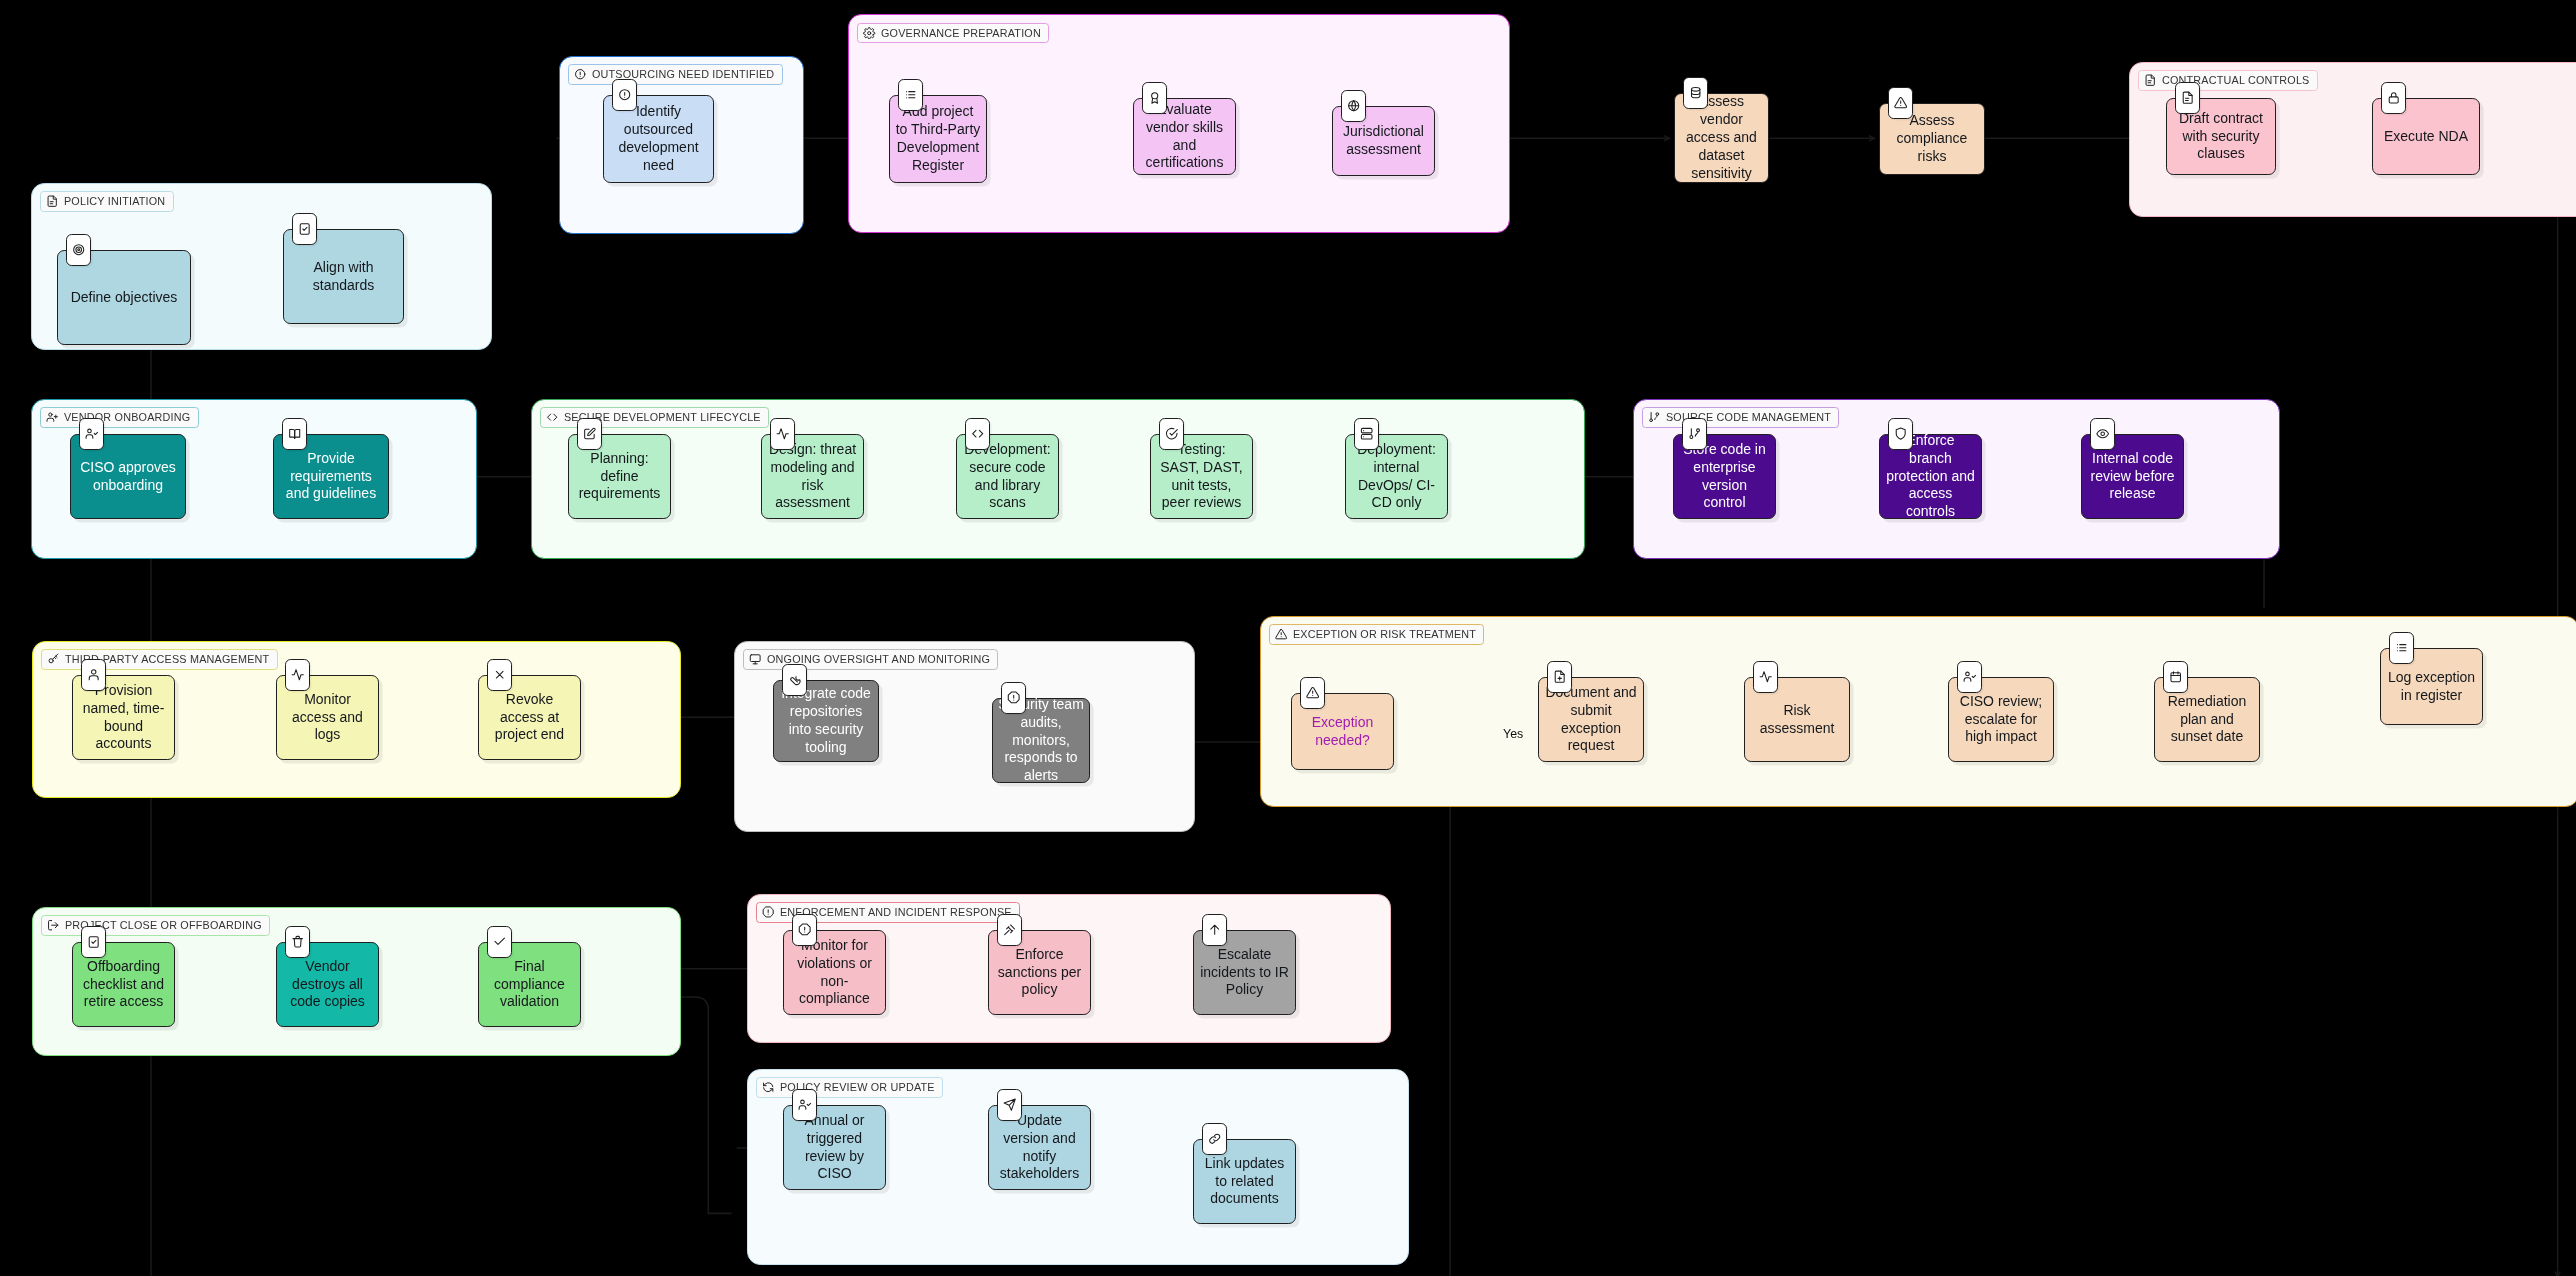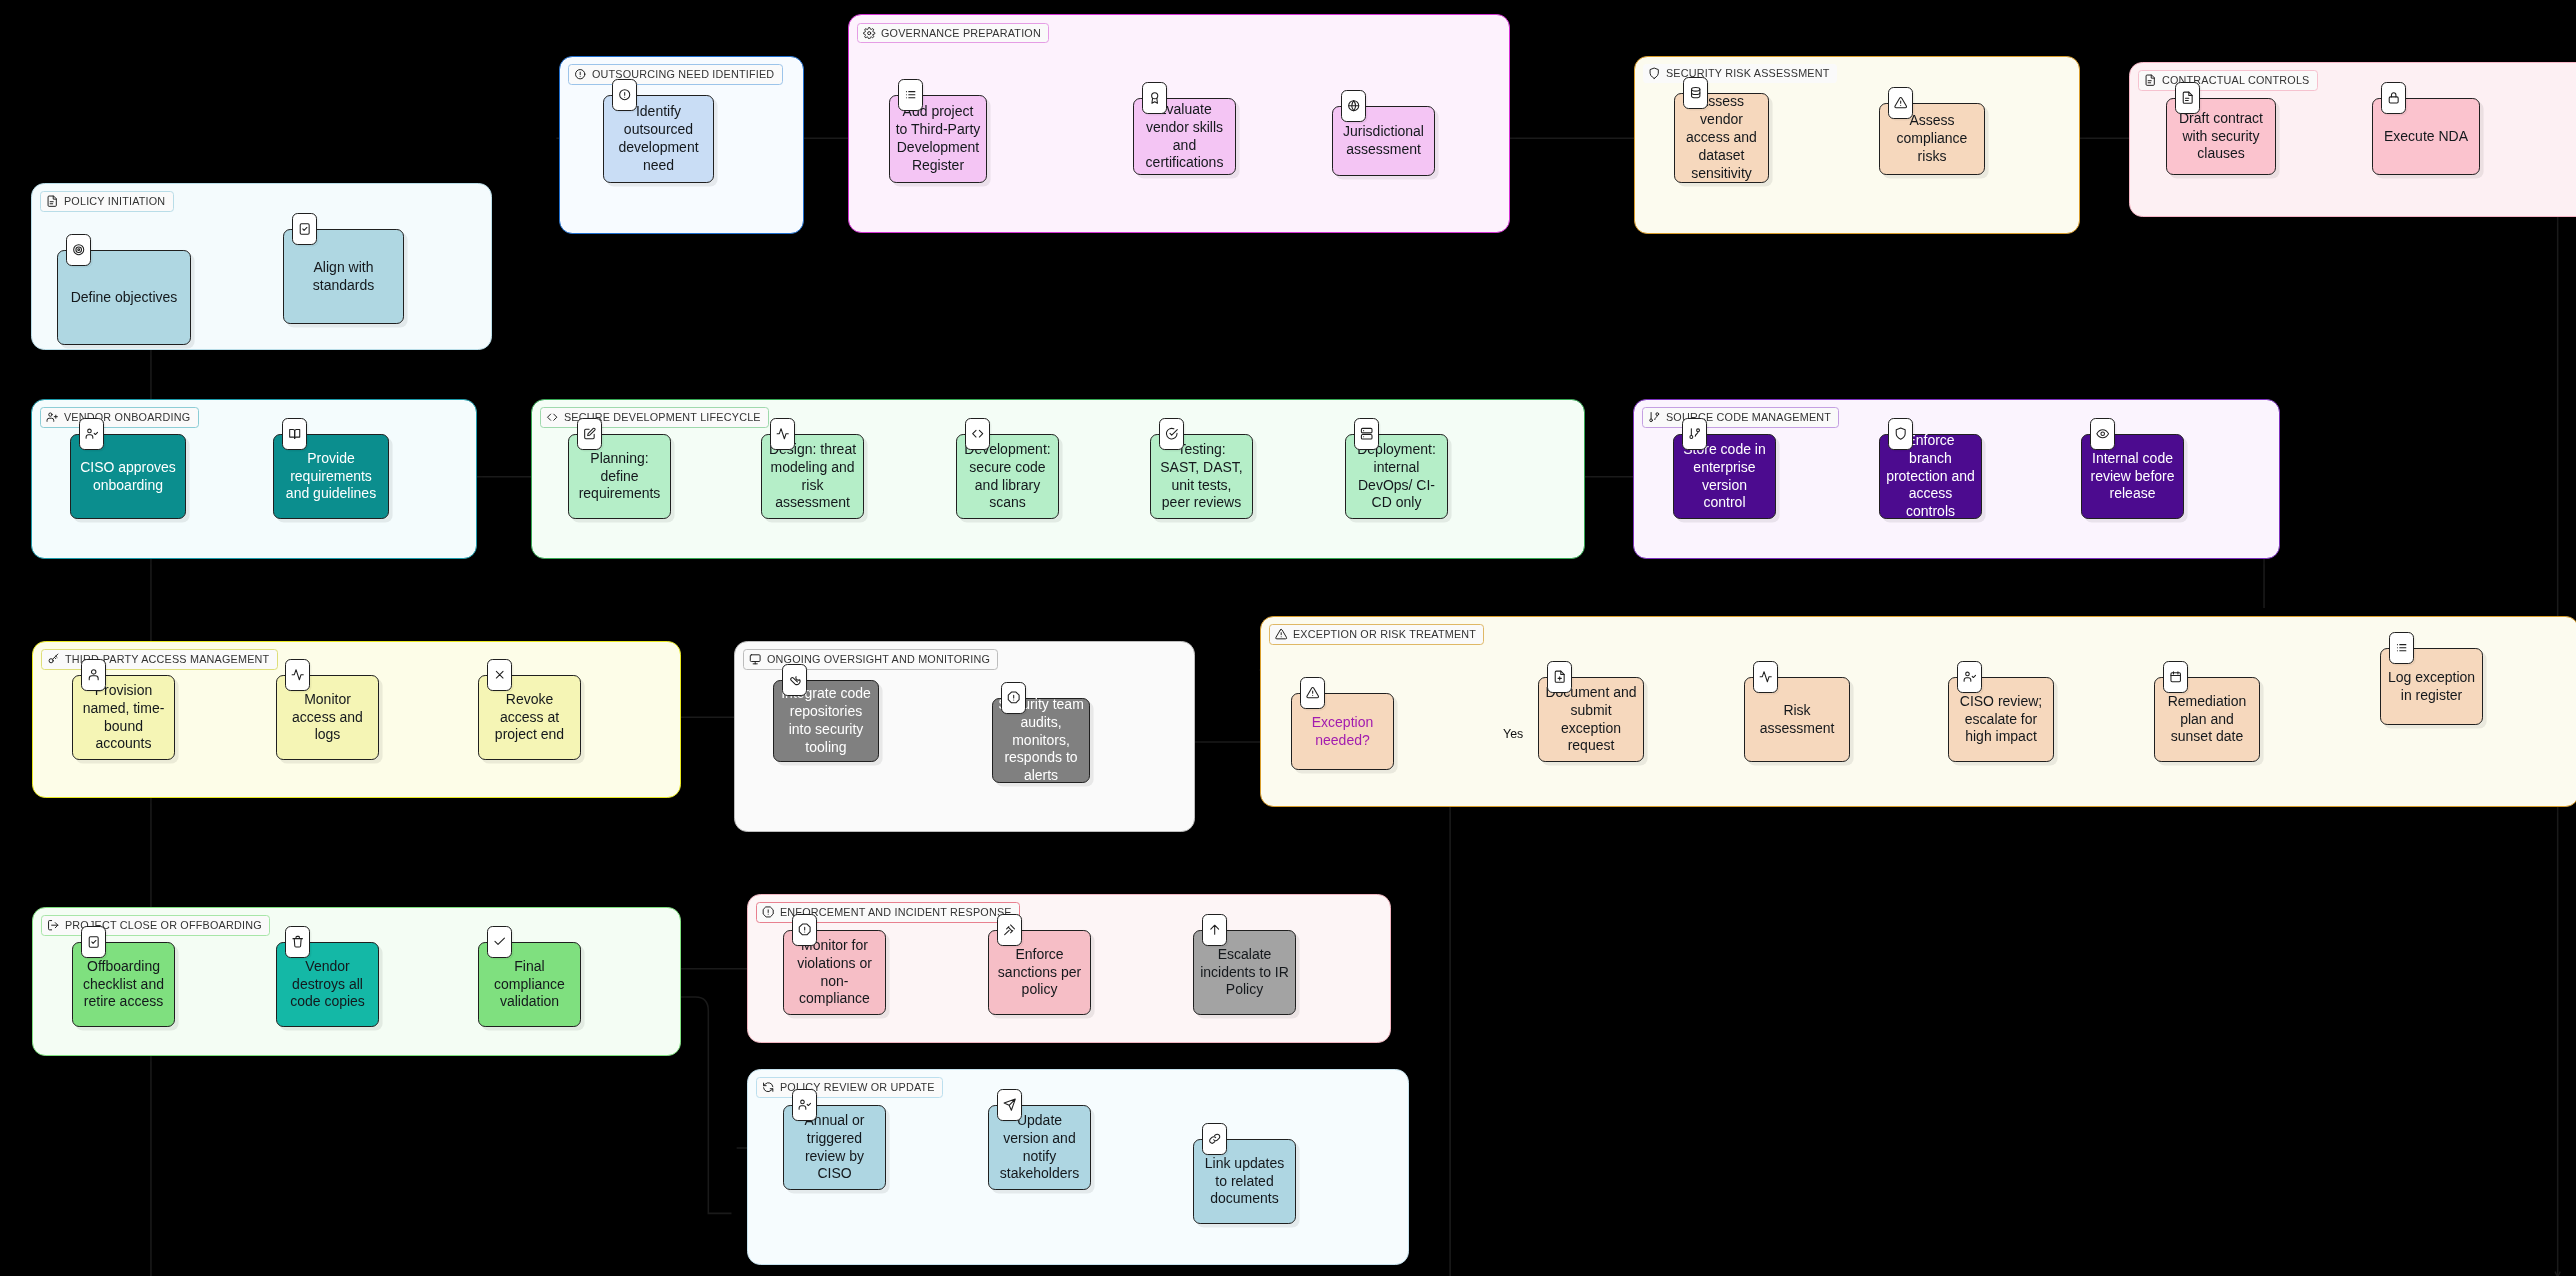--- a/index.html
+++ b/index.html
@@ -135,30 +135,20 @@
       <div class="cluster-label" style="border: 1px solid rgb(229, 157, 229);">
         <span class="ic">
           <svg viewBox="0 0 24 24">
             <circle stroke="#1f1f1f" stroke-width="1.9" fill="none" stroke-linecap="round" stroke-linejoin="round" cx="12" cy="12" r="3"></circle>
             <path stroke="#1f1f1f" stroke-width="1.9" fill="none" stroke-linecap="round" stroke-linejoin="round" d="M19.4 15a1.6 1.6 0 0 0 .3 1.8l.1.1a2 2 0 1 1-2.8 2.8l-.1-.1a1.6 1.6 0 0 0-1.8-.3 1.6 1.6 0 0 0-1 1.5V21a2 2 0 1 1-4 0v-.1A1.6 1.6 0 0 0 9 19.4a1.6 1.6 0 0 0-1.8.3l-.1.1a2 2 0 1 1-2.8-2.8l.1-.1a1.6 1.6 0 0 0 .3-1.8 1.6 1.6 0 0 0-1.5-1H3a2 2 0 1 1 0-4h.1A1.6 1.6 0 0 0 4.6 9a1.6 1.6 0 0 0-.3-1.8l-.1-.1a2 2 0 1 1 2.8-2.8l.1.1a1.6 1.6 0 0 0 1.8.3H9a1.6 1.6 0 0 0 1-1.5V3a2 2 0 1 1 4 0v.1a1.6 1.6 0 0 0 1 1.5 1.6 1.6 0 0 0 1.8-.3l.1-.1a2 2 0 1 1 2.8 2.8l-.1.1a1.6 1.6 0 0 0-.3 1.8V9a1.6 1.6 0 0 0 1.5 1H21a2 2 0 1 1 0 4h-.1a1.6 1.6 0 0 0-1.5 1z"></path>
           </svg>
         </span>
         <span>GOVERNANCE PREPARATION</span>
       </div>
     </div>
-    <div class="cluster" style="left: 1634px; top: 56px; width: 446px; height: 178px; background: rgb(252, 251, 239); border: 1.5px solid rgb(216, 156, 42);">
-      <div class="cluster-label">
-        <span class="ic">
-          <svg viewBox="0 0 24 24">
-            <path stroke="#1f1f1f" stroke-width="1.9" fill="none" stroke-linecap="round" stroke-linejoin="round" d="M12 22s8-4 8-10V5l-8-3-8 3v7c0 6 8 10 8 10z"></path>
-          </svg>
-        </span>
-        <span>SECURITY RISK ASSESSMENT</span>
-      </div>
-    </div>
     <div class="cluster" style="left: 2129px; top: 62px; width: 464px; height: 155px; background: rgb(253, 240, 243); border: 1.5px solid rgb(246, 182, 198);">
       <div class="cluster-label" style="border: 1px solid rgb(246, 194, 207);">
         <span class="ic">
           <svg viewBox="0 0 24 24">
             <path stroke="#1f1f1f" stroke-width="1.9" fill="none" stroke-linecap="round" stroke-linejoin="round" d="M14 2H6a2 2 0 0 0-2 2v16a2 2 0 0 0 2 2h12a2 2 0 0 0 2-2V8z"></path>
             <path stroke="#1f1f1f" stroke-width="1.9" fill="none" stroke-linecap="round" stroke-linejoin="round" d="M14 2v6h6M8 13h6M8 17h5"></path>
           </svg>
         </span>
         <span>CONTRACTUAL CONTROLS</span>
       </div>

